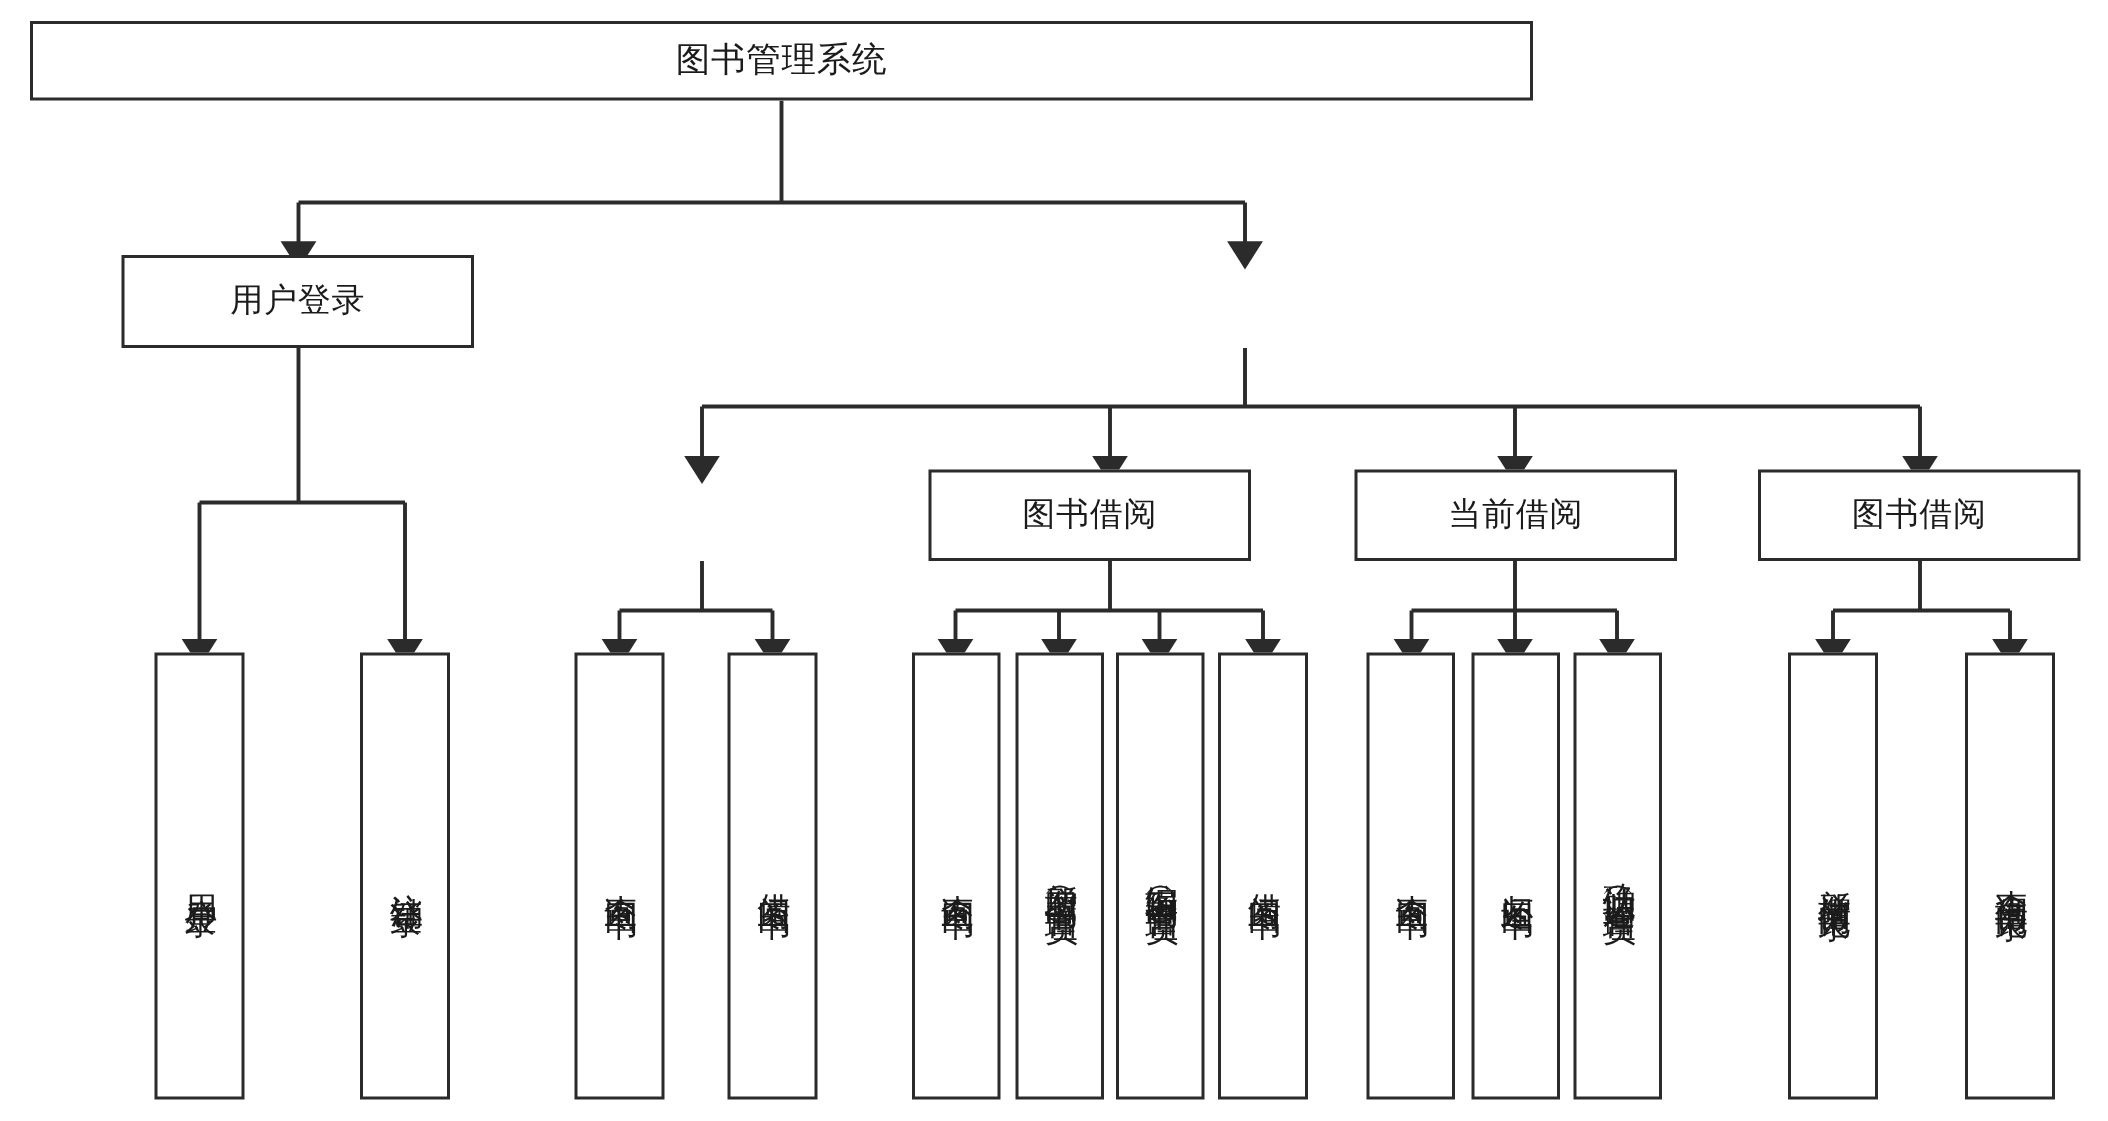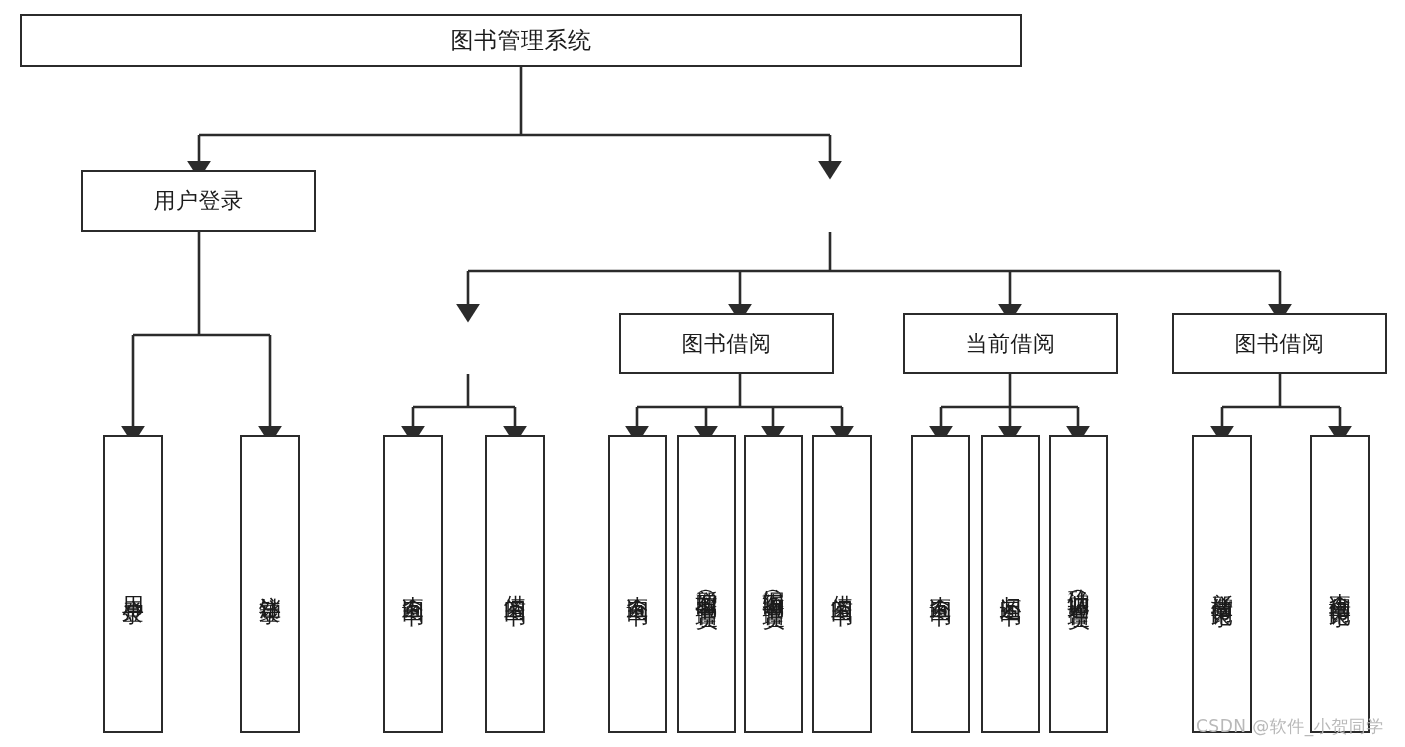--- a/index.html
+++ b/index.html
@@ -182,15 +182,14 @@
     <span class="label">确认归还（管理员）</span>
   </div>
 
   <div class="node vert" style="left:1192px; top:435px; width:60px; height:298px;">
     <span class="label">新增借阅记录</span>
   </div>
   <div class="node vert" style="left:1310px; top:435px; width:60px; height:298px;">
     <span class="label">查询借阅记录</span>
   </div>
 
-  <div class="watermark" style="left:1196px; top:715px;">CSDN @软件_小贺同学</div>
 
 </div>
 
 </body></html>

